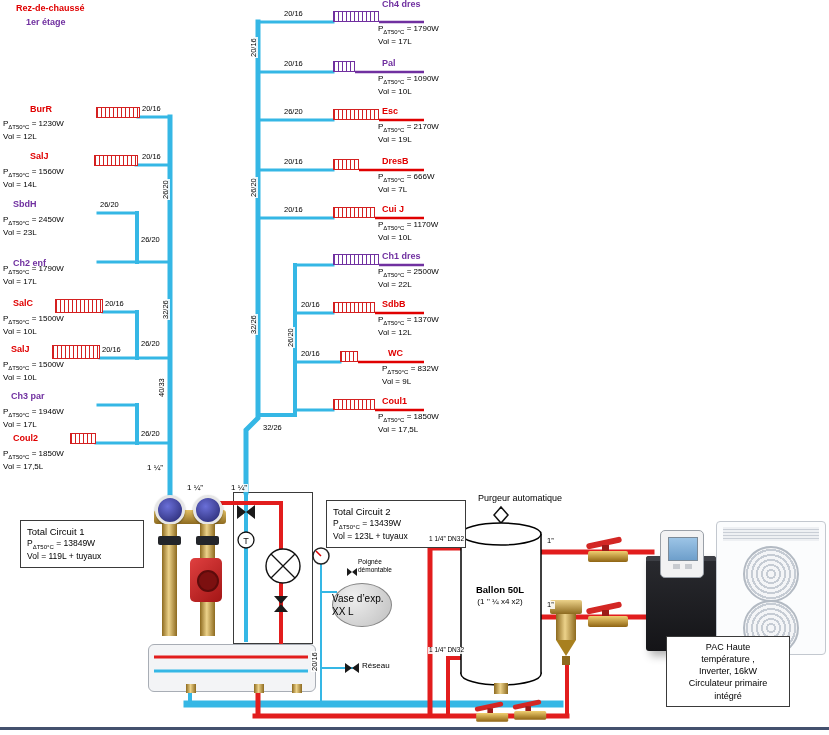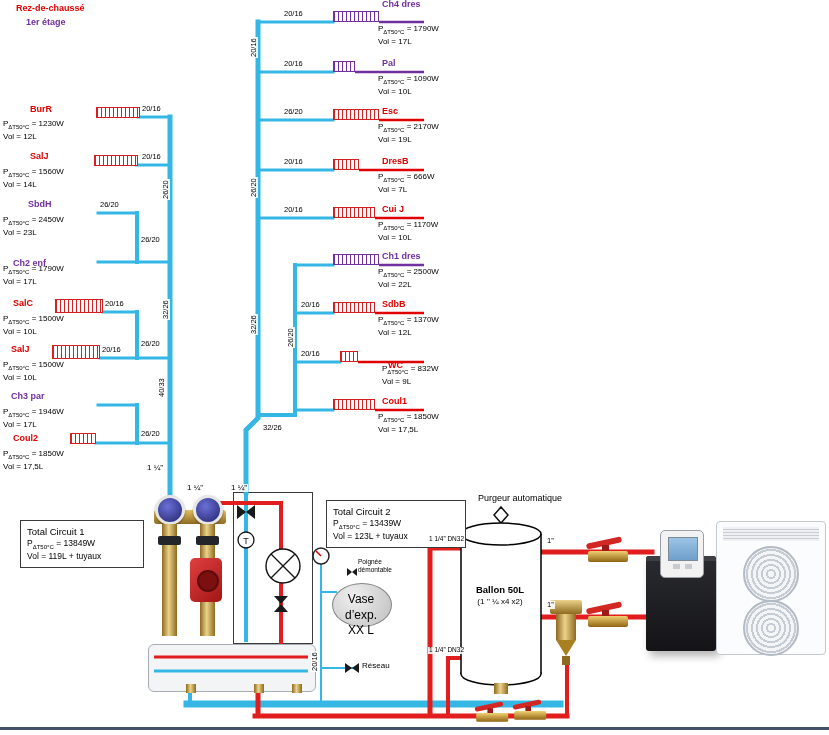--- a/index.html
+++ b/index.html
@@ -88,21 +88,21 @@
   <span class="abs pl" style="left:141px;top:105px">20/16</span>
 
   <div class="abs rname rdc" style="left:30px;top:152px">SalJ</div>
   <div class="abs pv" style="left:3px;top:167px">
       <div><span>P</span><sub>ΔT50°C</sub> <span>= 1560W</span></div>
       <div>Vol = 14L</div>
     </div>
   <div class="abs ric" style="left:94px;top:155px;width:42px"></div>
   <span class="abs pl" style="left:141px;top:153px">20/16</span>
 
-  <div class="abs rname et" style="left:28px;top:200px">SbdH</div>
+  <div class="abs rname et" style="left:13px;top:200px">SbdH</div>
   <div class="abs pv" style="left:3px;top:215px">
       <div><span>P</span><sub>ΔT50°C</sub> <span>= 2450W</span></div>
       <div>Vol = 23L</div>
     </div>
   <span class="abs pl" style="left:99px;top:201px">26/20</span>
 
   <div class="abs rname et" style="left:13px;top:259px">Ch2 enf</div>
   <div class="abs pv" style="left:3px;top:264px">
       <div><span>P</span><sub>ΔT50°C</sub> <span>= 1790W</span></div>
       <div>Vol = 17L</div>
@@ -185,21 +185,21 @@
   <div class="abs ric et-i" style="left:333px;top:254px;width:44px"></div>
 
   <div class="abs rname rdc" style="left:382px;top:300px">SdbB</div>
   <div class="abs pv" style="left:378px;top:315px">
       <div><span>P</span><sub>ΔT50°C</sub> <span>= 1370W</span></div>
       <div>Vol = 12L</div>
     </div>
   <div class="abs ric" style="left:333px;top:302px;width:40px"></div>
   <span class="abs pl" style="left:300px;top:301px">20/16</span>
 
-  <div class="abs rname rdc" style="left:388px;top:361px">WC</div>
+  <div class="abs rname rdc" style="left:388px;top:349px">WC</div>
   <div class="abs pv" style="left:382px;top:364px">
       <div><span>P</span><sub>ΔT50°C</sub> <span>= 832W</span></div>
       <div>Vol = 9L</div>
     </div>
   <div class="abs ric" style="left:340px;top:351px;width:16px"></div>
   <span class="abs pl" style="left:300px;top:350px">20/16</span>
 
   <div class="abs rname rdc" style="left:382px;top:397px">Coul1</div>
   <div class="abs pv" style="left:378px;top:412px">
       <div><span>P</span><sub>ΔT50°C</sub> <span>= 1850W</span></div>
@@ -289,21 +289,21 @@
       <div class="stem"></div>
       <div class="vbody"></div>
     </div>
   <div class="abs valve" style="left:508px;top:698px;transform:scale(.8)">
       <div class="lever"></div>
       <div class="stem"></div>
       <div class="vbody"></div>
     </div>
 
   <div class="abs z3" style="left:332px;top:583px;width:58px;height:42px;border-radius:50%;background:radial-gradient(circle at 35% 30%,#efefef,#bfbfbf);border:1px solid #858585"></div>
-  <div class="abs z5" style="left:332px;top:592px;width:58px;text-align:center;font-size:12px;line-height:1.3">
+  <div class="abs z5" style="left:332px;top:592px;width:58px;text-align:left;font-size:10px;line-height:1.3">
     <div>Vase d’exp.</div>
     <div>XX L</div>
   </div>
   <div class="abs lbl" style="left:358px;top:558px;font-size:6.5px;line-height:1.2">
     <div>Poignée</div>
     <div>démontable</div>
   </div>
 
   <div class="abs z3" style="left:646px;top:556px;width:70px;height:95px;background:linear-gradient(#2a2b30,#141417);border-radius:3px;box-shadow:4px 5px 8px rgba(0,0,0,.3)">
     <div style="position:absolute;left:0;top:0;width:100%;height:5px;background:#3d3f45;border-radius:3px 3px 0 0"></div>
@@ -312,18 +312,25 @@
     <div style="position:absolute;left:7px;top:6px;width:28px;height:22px;background:linear-gradient(#9cc4e6,#6e9fcb);border:1px solid #7b8a98"></div>
     <div style="position:absolute;left:12px;top:33px;width:7px;height:5px;background:#c8cbd0"></div>
     <div style="position:absolute;left:24px;top:33px;width:7px;height:5px;background:#c8cbd0"></div>
   </div>
   <div class="abs z3" style="left:716px;top:521px;width:108px;height:132px;background:#fbfcfd;border:1px solid #c3c8cf;border-radius:4px">
     <div style="position:absolute;left:6px;top:5px;width:96px;height:14px;background:repeating-linear-gradient(#eef0f3 0 2px,#c9ced6 2px 3px)"></div>
     <div class="fan" style="left:26px;top:24px"></div>
     <div class="fan" style="left:26px;top:78px"></div>
   </div>
 
+  <div class="abs z4 box" style="left:666px;top:636px;width:118px;padding:4px 2px;text-align:center;font-size:9px;line-height:1.35">
+    <div>PAC Haute</div>
+    <div>température ,</div>
+    <div>Inverter, 16kW</div>
+    <div>Circulateur primaire</div>
+    <div>intégré</div>
+  </div>
 
   <div class="abs lbl" style="left:478px;top:493px;font-size:9px">Purgeur automatique</div>
   <div class="abs lbl" style="left:362px;top:661px;font-size:8px">Réseau</div>
 
   <div class="abs" style="left:0;top:727px;width:829px;height:3px;background:#44516e"></div>
 </div>
 
 </body></html>

